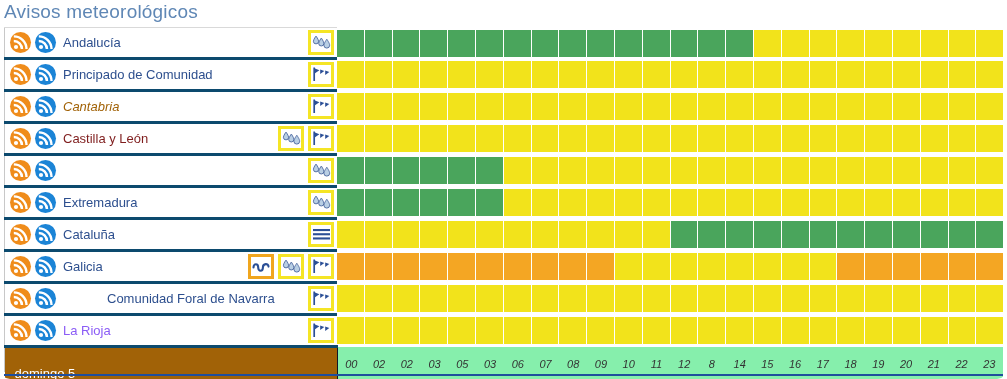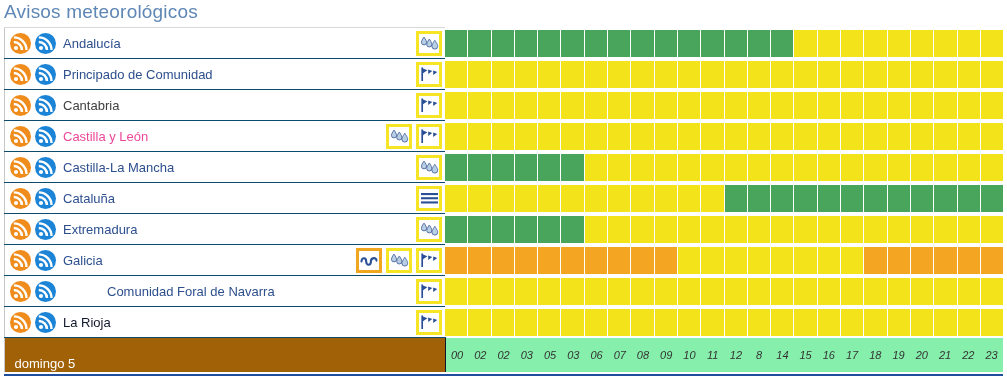--- a/index.html
+++ b/index.html
@@ -32,24 +32,24 @@
     left: 4px;
     top: 27px;
     width: 999px;
     border-collapse: collapse;
     table-layout: fixed;
   }
   .warn-table tr.region-row {
     height: 31px;
   }
   .name-cell {
-    width: 440px;
+    width: 332px;
     background: #ffffff;
     border-top: 1px solid #d9d9d9;
-    border-bottom: 1px solid #0c4a6e;
+    border-bottom: 3px solid #0c4a6e;
     border-left: 1px solid #c8c8c8;
     padding: 0;
     vertical-align: middle;
     position: relative;
   }
   .name-inner {
     display: flex;
     align-items: center;
     height: 29px;
     padding-left: 5px;
@@ -298,21 +298,21 @@
                   <path d="M0.8 2.6 a11.5 11.5 0 0 1 11.5 11.5 h2.4 A13.9 13.9 0 0 0 0.8 0.2 z" fill="#ffffff"></path>
                 </svg>
               </span>
               <span class="rss blue">
                 <svg width="15" height="15" viewBox="0 0 15 15">
                   <circle cx="3" cy="12" r="2.1" fill="#ffffff"></circle>
                   <path d="M0.8 7.2 a6.9 6.9 0 0 1 6.9 6.9 h2.5 A9.4 9.4 0 0 0 0.8 4.7 z" fill="#ffffff"></path>
                   <path d="M0.8 2.6 a11.5 11.5 0 0 1 11.5 11.5 h2.4 A13.9 13.9 0 0 0 0.8 0.2 z" fill="#ffffff"></path>
                 </svg>
               </span>
-              <a class="region-label" href="#" style="text-decoration: none; color: #404040;">Cantabria</a>
+              <a class="region-label" href="#" style="text-decoration: none; color: #a16207; font-style: italic;">Cantabria</a>
               <span class="icon-spacer"></span>
               <span class="phen-icons">
                 <span class="phen lvl-yellow">
                   <svg width="19" height="17" viewBox="0 0 19 17">
                     <line x1="2.2" y1="1.5" x2="2.2" y2="15" stroke="#2b4f96" stroke-width="1.7"></line>
                     <path d="M3 2.6 l4.4 1.6 l-4.4 3 z" fill="#2b4f96"></path>
                     <path d="M8.2 3.4 l4.1 1.6 l-4.1 3 z" fill="#2b4f96"></path>
                     <path d="M13.2 4.4 l4.1 1.6 l-4.1 3 z" fill="#2b4f96"></path>
                   </svg>
                 </span>
@@ -358,21 +358,21 @@
                   <path d="M0.8 2.6 a11.5 11.5 0 0 1 11.5 11.5 h2.4 A13.9 13.9 0 0 0 0.8 0.2 z" fill="#ffffff"></path>
                 </svg>
               </span>
               <span class="rss blue">
                 <svg width="15" height="15" viewBox="0 0 15 15">
                   <circle cx="3" cy="12" r="2.1" fill="#ffffff"></circle>
                   <path d="M0.8 7.2 a6.9 6.9 0 0 1 6.9 6.9 h2.5 A9.4 9.4 0 0 0 0.8 4.7 z" fill="#ffffff"></path>
                   <path d="M0.8 2.6 a11.5 11.5 0 0 1 11.5 11.5 h2.4 A13.9 13.9 0 0 0 0.8 0.2 z" fill="#ffffff"></path>
                 </svg>
               </span>
-              <a class="region-label" href="#" style="text-decoration: none; color: #ec4899;">Castilla y León</a>
+              <a class="region-label" href="#" style="text-decoration: none; color: #7f1d1d;">Castilla y León</a>
               <span class="icon-spacer"></span>
               <span class="phen-icons">
                 <span class="phen lvl-yellow">
                   <svg width="19" height="17" viewBox="0 0 19 17">
                     <path d="M4 2 C4 2 1.4 5.6 1.4 7.3 A2.6 2.6 0 0 0 6.6 7.3 C6.6 5.6 4 2 4 2 z" fill="#b9cfe4" stroke="#3c5a96" stroke-width="0.8"></path>
                     <path d="M9.3 4 C9.3 4 6.7 7.7 6.7 9.4 A2.6 2.6 0 0 0 11.9 9.4 C11.9 7.7 9.3 4 9.3 4 z" fill="#b9cfe4" stroke="#3c5a96" stroke-width="0.8"></path>
                     <path d="M14.8 5.2 C14.8 5.2 11.9 9.3 11.9 11.2 A2.9 2.9 0 0 0 17.7 11.2 C17.7 9.3 14.8 5.2 14.8 5.2 z" fill="#b9cfe4" stroke="#3c5a96" stroke-width="0.8"></path>
                   </svg>
                 </span>
                 <span class="phen lvl-yellow">
@@ -425,21 +425,79 @@
                   <path d="M0.8 2.6 a11.5 11.5 0 0 1 11.5 11.5 h2.4 A13.9 13.9 0 0 0 0.8 0.2 z" fill="#ffffff"></path>
                 </svg>
               </span>
               <span class="rss blue">
                 <svg width="15" height="15" viewBox="0 0 15 15">
                   <circle cx="3" cy="12" r="2.1" fill="#ffffff"></circle>
                   <path d="M0.8 7.2 a6.9 6.9 0 0 1 6.9 6.9 h2.5 A9.4 9.4 0 0 0 0.8 4.7 z" fill="#ffffff"></path>
                   <path d="M0.8 2.6 a11.5 11.5 0 0 1 11.5 11.5 h2.4 A13.9 13.9 0 0 0 0.8 0.2 z" fill="#ffffff"></path>
                 </svg>
               </span>
-              <a class="region-label" href="#" style="text-decoration: none; color: rgb(45, 79, 142);">Castilla-La Mancha</a>
+              <span class="icon-spacer"></span>
+              <span class="phen-icons">
+                <span class="phen lvl-yellow">
+                  <svg width="19" height="17" viewBox="0 0 19 17">
+                    <path d="M4 2 C4 2 1.4 5.6 1.4 7.3 A2.6 2.6 0 0 0 6.6 7.3 C6.6 5.6 4 2 4 2 z" fill="#b9cfe4" stroke="#3c5a96" stroke-width="0.8"></path>
+                    <path d="M9.3 4 C9.3 4 6.7 7.7 6.7 9.4 A2.6 2.6 0 0 0 11.9 9.4 C11.9 7.7 9.3 4 9.3 4 z" fill="#b9cfe4" stroke="#3c5a96" stroke-width="0.8"></path>
+                    <path d="M14.8 5.2 C14.8 5.2 11.9 9.3 11.9 11.2 A2.9 2.9 0 0 0 17.7 11.2 C17.7 9.3 14.8 5.2 14.8 5.2 z" fill="#b9cfe4" stroke="#3c5a96" stroke-width="0.8"></path>
+                  </svg>
+                </span>
+              </span>
+            </div>
+          </td>
+          <td class="hour-cell">
+            <div class="hour-strip">
+              <div class="hb green"></div>
+              <div class="hb green"></div>
+              <div class="hb green"></div>
+              <div class="hb green"></div>
+              <div class="hb green"></div>
+              <div class="hb green"></div>
+              <div class="hb yellow"></div>
+              <div class="hb yellow"></div>
+              <div class="hb yellow"></div>
+              <div class="hb yellow"></div>
+              <div class="hb yellow"></div>
+              <div class="hb yellow"></div>
+              <div class="hb yellow"></div>
+              <div class="hb yellow"></div>
+              <div class="hb yellow"></div>
+              <div class="hb yellow"></div>
+              <div class="hb yellow"></div>
+              <div class="hb yellow"></div>
+              <div class="hb yellow"></div>
+              <div class="hb yellow"></div>
+              <div class="hb yellow"></div>
+              <div class="hb yellow"></div>
+              <div class="hb yellow"></div>
+              <div class="hb yellow"></div>
+            </div>
+          </td>
+        </tr>
+        <tr class="region-row">
+          <td class="name-cell">
+            <div class="name-inner">
+              <span class="rss orange">
+                <svg width="15" height="15" viewBox="0 0 15 15">
+                  <circle cx="3" cy="12" r="2.1" fill="#ffffff"></circle>
+                  <path d="M0.8 7.2 a6.9 6.9 0 0 1 6.9 6.9 h2.5 A9.4 9.4 0 0 0 0.8 4.7 z" fill="#ffffff"></path>
+                  <path d="M0.8 2.6 a11.5 11.5 0 0 1 11.5 11.5 h2.4 A13.9 13.9 0 0 0 0.8 0.2 z" fill="#ffffff"></path>
+                </svg>
+              </span>
+              <span class="rss blue">
+                <svg width="15" height="15" viewBox="0 0 15 15">
+                  <circle cx="3" cy="12" r="2.1" fill="#ffffff"></circle>
+                  <path d="M0.8 7.2 a6.9 6.9 0 0 1 6.9 6.9 h2.5 A9.4 9.4 0 0 0 0.8 4.7 z" fill="#ffffff"></path>
+                  <path d="M0.8 2.6 a11.5 11.5 0 0 1 11.5 11.5 h2.4 A13.9 13.9 0 0 0 0.8 0.2 z" fill="#ffffff"></path>
+                </svg>
+              </span>
+              <a class="region-label" href="#" style="text-decoration: none; color: rgb(45, 79, 142);">Extremadura</a>
               <span class="icon-spacer"></span>
               <span class="phen-icons">
                 <span class="phen lvl-yellow">
                   <svg width="19" height="17" viewBox="0 0 19 17">
                     <path d="M4 2 C4 2 1.4 5.6 1.4 7.3 A2.6 2.6 0 0 0 6.6 7.3 C6.6 5.6 4 2 4 2 z" fill="#b9cfe4" stroke="#3c5a96" stroke-width="0.8"></path>
                     <path d="M9.3 4 C9.3 4 6.7 7.7 6.7 9.4 A2.6 2.6 0 0 0 11.9 9.4 C11.9 7.7 9.3 4 9.3 4 z" fill="#b9cfe4" stroke="#3c5a96" stroke-width="0.8"></path>
                     <path d="M14.8 5.2 C14.8 5.2 11.9 9.3 11.9 11.2 A2.9 2.9 0 0 0 17.7 11.2 C17.7 9.3 14.8 5.2 14.8 5.2 z" fill="#b9cfe4" stroke="#3c5a96" stroke-width="0.8"></path>
                   </svg>
                 </span>
               </span>
@@ -543,79 +601,20 @@
                   <path d="M0.8 2.6 a11.5 11.5 0 0 1 11.5 11.5 h2.4 A13.9 13.9 0 0 0 0.8 0.2 z" fill="#ffffff"></path>
                 </svg>
               </span>
               <span class="rss blue">
                 <svg width="15" height="15" viewBox="0 0 15 15">
                   <circle cx="3" cy="12" r="2.1" fill="#ffffff"></circle>
                   <path d="M0.8 7.2 a6.9 6.9 0 0 1 6.9 6.9 h2.5 A9.4 9.4 0 0 0 0.8 4.7 z" fill="#ffffff"></path>
                   <path d="M0.8 2.6 a11.5 11.5 0 0 1 11.5 11.5 h2.4 A13.9 13.9 0 0 0 0.8 0.2 z" fill="#ffffff"></path>
                 </svg>
               </span>
-              <a class="region-label" href="#" style="text-decoration: none; color: rgb(45, 79, 142);">Extremadura</a>
-              <span class="icon-spacer"></span>
-              <span class="phen-icons">
-                <span class="phen lvl-yellow">
-                  <svg width="19" height="17" viewBox="0 0 19 17">
-                    <path d="M4 2 C4 2 1.4 5.6 1.4 7.3 A2.6 2.6 0 0 0 6.6 7.3 C6.6 5.6 4 2 4 2 z" fill="#b9cfe4" stroke="#3c5a96" stroke-width="0.8"></path>
-                    <path d="M9.3 4 C9.3 4 6.7 7.7 6.7 9.4 A2.6 2.6 0 0 0 11.9 9.4 C11.9 7.7 9.3 4 9.3 4 z" fill="#b9cfe4" stroke="#3c5a96" stroke-width="0.8"></path>
-                    <path d="M14.8 5.2 C14.8 5.2 11.9 9.3 11.9 11.2 A2.9 2.9 0 0 0 17.7 11.2 C17.7 9.3 14.8 5.2 14.8 5.2 z" fill="#b9cfe4" stroke="#3c5a96" stroke-width="0.8"></path>
-                  </svg>
-                </span>
-              </span>
-            </div>
-          </td>
-          <td class="hour-cell">
-            <div class="hour-strip">
-              <div class="hb green"></div>
-              <div class="hb green"></div>
-              <div class="hb green"></div>
-              <div class="hb green"></div>
-              <div class="hb green"></div>
-              <div class="hb green"></div>
-              <div class="hb yellow"></div>
-              <div class="hb yellow"></div>
-              <div class="hb yellow"></div>
-              <div class="hb yellow"></div>
-              <div class="hb yellow"></div>
-              <div class="hb yellow"></div>
-              <div class="hb yellow"></div>
-              <div class="hb yellow"></div>
-              <div class="hb yellow"></div>
-              <div class="hb yellow"></div>
-              <div class="hb yellow"></div>
-              <div class="hb yellow"></div>
-              <div class="hb yellow"></div>
-              <div class="hb yellow"></div>
-              <div class="hb yellow"></div>
-              <div class="hb yellow"></div>
-              <div class="hb yellow"></div>
-              <div class="hb yellow"></div>
-            </div>
-          </td>
-        </tr>
-        <tr class="region-row">
-          <td class="name-cell">
-            <div class="name-inner">
-              <span class="rss orange">
-                <svg width="15" height="15" viewBox="0 0 15 15">
-                  <circle cx="3" cy="12" r="2.1" fill="#ffffff"></circle>
-                  <path d="M0.8 7.2 a6.9 6.9 0 0 1 6.9 6.9 h2.5 A9.4 9.4 0 0 0 0.8 4.7 z" fill="#ffffff"></path>
-                  <path d="M0.8 2.6 a11.5 11.5 0 0 1 11.5 11.5 h2.4 A13.9 13.9 0 0 0 0.8 0.2 z" fill="#ffffff"></path>
-                </svg>
-              </span>
-              <span class="rss blue">
-                <svg width="15" height="15" viewBox="0 0 15 15">
-                  <circle cx="3" cy="12" r="2.1" fill="#ffffff"></circle>
-                  <path d="M0.8 7.2 a6.9 6.9 0 0 1 6.9 6.9 h2.5 A9.4 9.4 0 0 0 0.8 4.7 z" fill="#ffffff"></path>
-                  <path d="M0.8 2.6 a11.5 11.5 0 0 1 11.5 11.5 h2.4 A13.9 13.9 0 0 0 0.8 0.2 z" fill="#ffffff"></path>
-                </svg>
-              </span>
               <a class="region-label" href="#" style="text-decoration: none; color: rgb(45, 79, 142);">Galicia</a>
               <span class="icon-spacer"></span>
               <span class="phen-icons">
                 <span class="phen lvl-orange">
                   <svg width="19" height="15" viewBox="0 0 19 15">
                     <path d="M1.5 8.5 C1.5 4.2 6.2 4.2 6.2 8.5 C6.2 12.8 10.9 12.8 10.9 8.5 C10.9 4.2 16.5 4.2 16.5 7.6" fill="none" stroke="#2b4f96" stroke-width="2.1" stroke-linecap="round"></path>
                   </svg>
                 </span>
                 <span class="phen lvl-yellow">
                   <svg width="19" height="17" viewBox="0 0 19 17">
@@ -734,21 +733,21 @@
                   <path d="M0.8 2.6 a11.5 11.5 0 0 1 11.5 11.5 h2.4 A13.9 13.9 0 0 0 0.8 0.2 z" fill="#ffffff"></path>
                 </svg>
               </span>
               <span class="rss blue">
                 <svg width="15" height="15" viewBox="0 0 15 15">
                   <circle cx="3" cy="12" r="2.1" fill="#ffffff"></circle>
                   <path d="M0.8 7.2 a6.9 6.9 0 0 1 6.9 6.9 h2.5 A9.4 9.4 0 0 0 0.8 4.7 z" fill="#ffffff"></path>
                   <path d="M0.8 2.6 a11.5 11.5 0 0 1 11.5 11.5 h2.4 A13.9 13.9 0 0 0 0.8 0.2 z" fill="#ffffff"></path>
                 </svg>
               </span>
-              <a class="region-label" href="#" style="text-decoration: none; color: #0f172a;">La Rioja</a>
+              <a class="region-label" href="#" style="text-decoration: none; color: #8b5cf6;">La Rioja</a>
               <span class="icon-spacer"></span>
               <span class="phen-icons">
                 <span class="phen lvl-yellow">
                   <svg width="19" height="17" viewBox="0 0 19 17">
                     <line x1="2.2" y1="1.5" x2="2.2" y2="15" stroke="#2b4f96" stroke-width="1.7"></line>
                     <path d="M3 2.6 l4.4 1.6 l-4.4 3 z" fill="#2b4f96"></path>
                     <path d="M8.2 3.4 l4.1 1.6 l-4.1 3 z" fill="#2b4f96"></path>
                     <path d="M13.2 4.4 l4.1 1.6 l-4.1 3 z" fill="#2b4f96"></path>
                   </svg>
                 </span>

